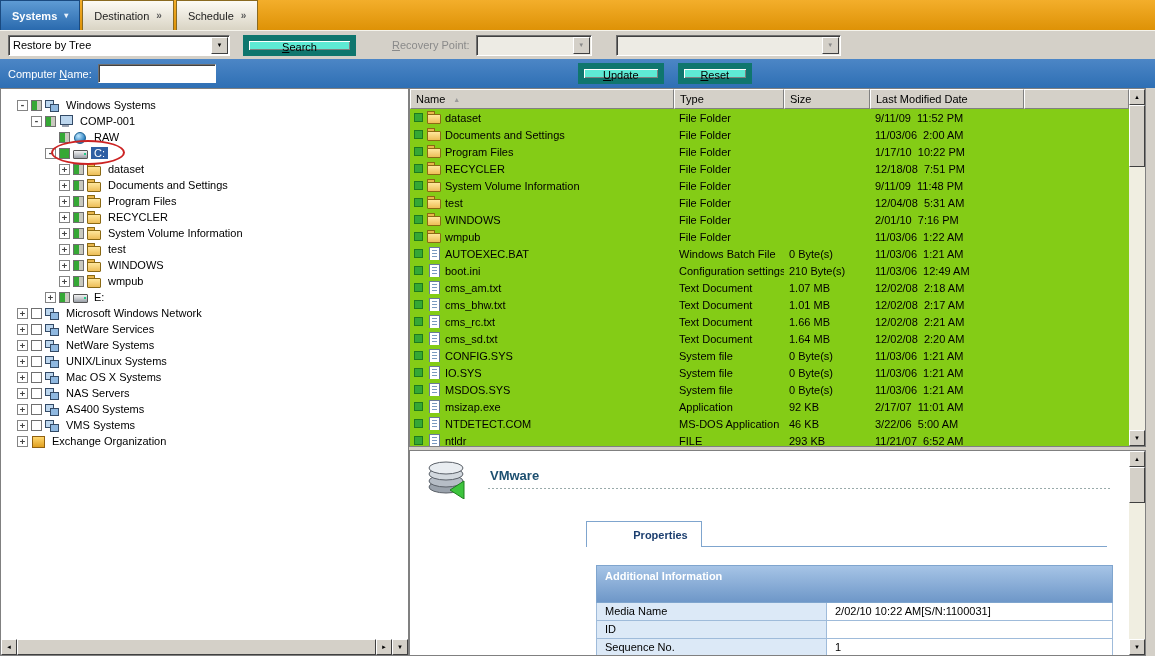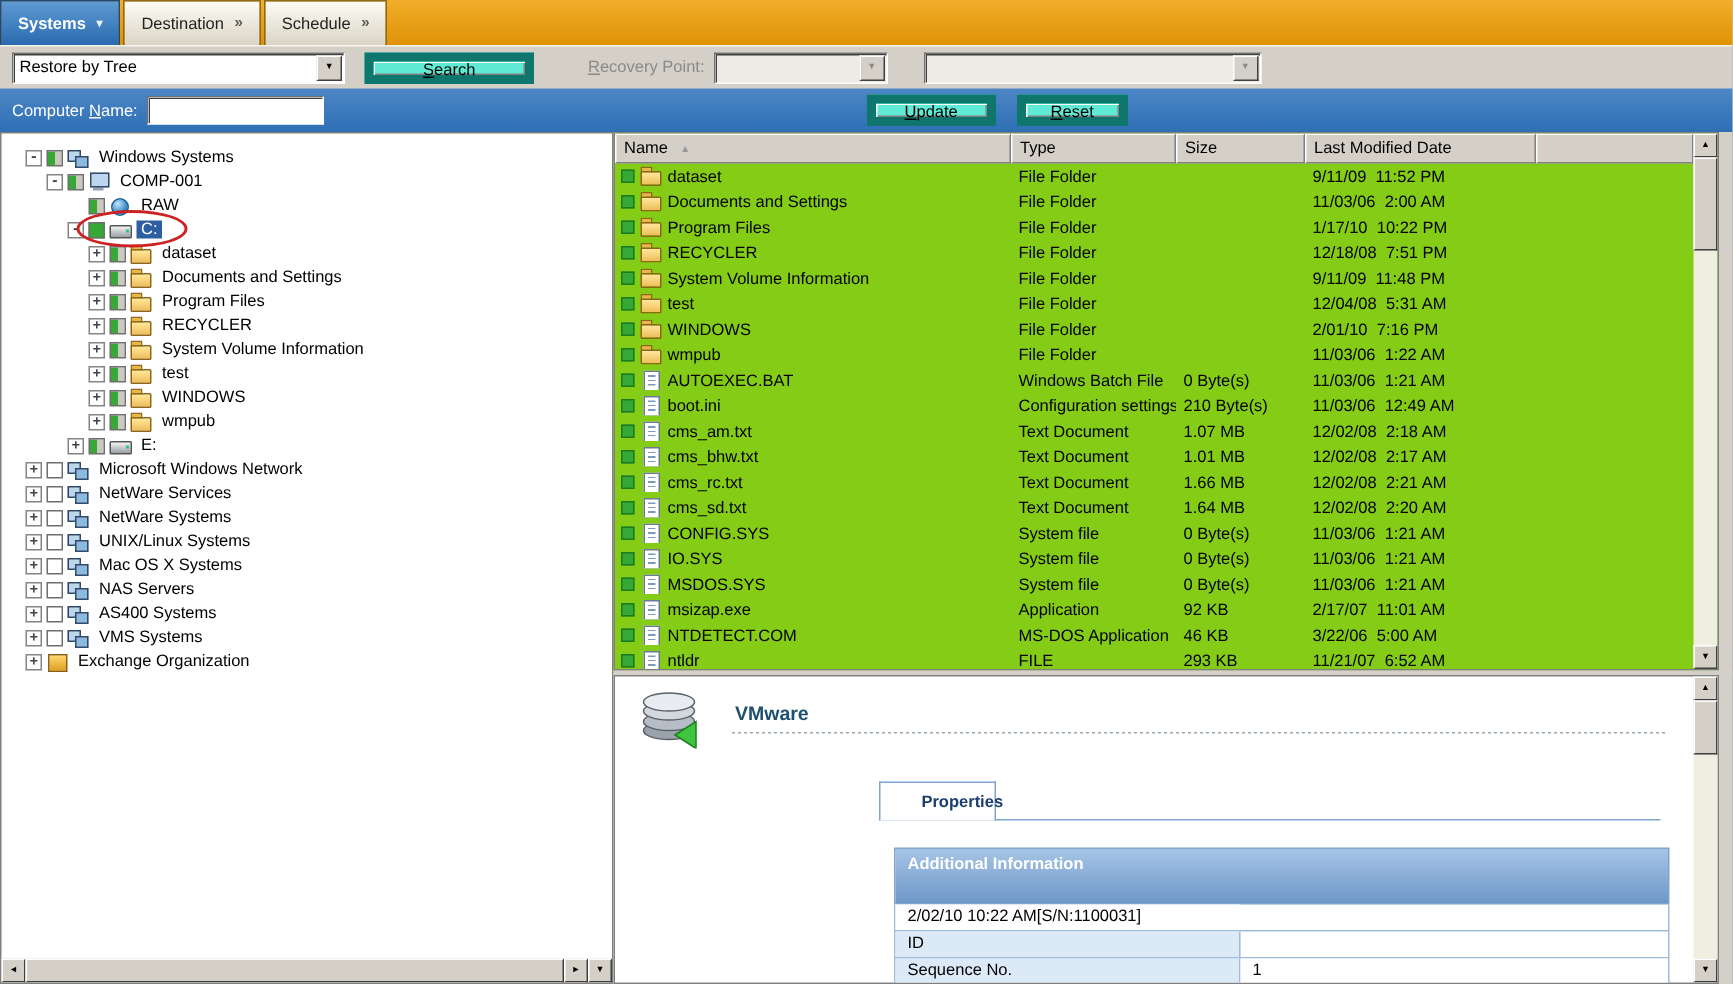--- a/index.html
+++ b/index.html
@@ -108,21 +108,21 @@
   .divider-h { position:absolute; left:409px; top:447px; width:746px; height:3px; background:#D4D0C8; }
 
   
   .detail-panel { position:absolute; left:409px; top:450px; width:737px; height:206px;
                   background:#fff; border:1px solid #808080; overflow:hidden; }
   .disk-icon { position:absolute; left:14px; top:6px; }
   .device-title { position:absolute; left:80px; top:17px; font-weight:bold; font-size:13px;
                   color:var(--c-title-text,#1C4F70); }
   .title-rule { position:absolute; left:78px; top:37px; right:34px; height:1px;
                 background:repeating-linear-gradient(90deg,#9aa 0 2px, transparent 2px 4px); }
-  .prop-tab { position:absolute; left:176px; top:70px; width:78px; height:26px; z-index:2;
+  .prop-tab { position:absolute; left:176px; top:70px; width:116px; height:26px; z-index:2;
               background:#fff; border:1px solid #7FA5CE; border-bottom:none;
               display:flex; align-items:center; justify-content:center;
               font-weight:bold; color:#1B3E6F; cursor:pointer;padding-left:33px; }
   .prop-line { position:absolute; left:176px; top:95px; right:38px; height:1px; background:#7FA5CE; z-index:1; }
   .prop-table { position:absolute; left:186px; top:114px; right:32px; }
   .pt-head { height:38px; background:linear-gradient(#A6C4E6, var(--c-section-header,#6E97C8));
              color:#fff; font-weight:bold; padding:4px 8px 0; border:1px solid #7FA5CE; }
   .pt-row { display:grid; grid-template-columns:230px 1fr; height:18px;
             border:1px solid #9FBBDA; border-top:none; }
   .pt-label { background:#DCE9F7; padding:2px 8px; border-right:1px solid #9FBBDA; white-space:nowrap; overflow:hidden; }
@@ -487,20 +487,21 @@
       <polygon points="26,33 40,24 40,42" fill="#3ec43e" stroke="#1d801d"></polygon>
     </svg>
     <div class="device-title">VMware</div>
     <div class="title-rule"></div>
     <div class="prop-tab">Properties</div>
     <div class="prop-line"></div>
     <div class="prop-table">
       <div class="pt-head">Additional Information</div>
       <div>
           <div class="pt-row">
+            <div class="pt-label">Media Name</div>
             <div class="pt-value">2/02/10 10:22 AM[S/N:1100031]</div>
           </div>
           <div class="pt-row">
             <div class="pt-label">ID</div>
           </div>
           <div class="pt-row">
             <div class="pt-label">Sequence No.</div>
             <div class="pt-value">1</div>
           </div>
           <div class="pt-row">

